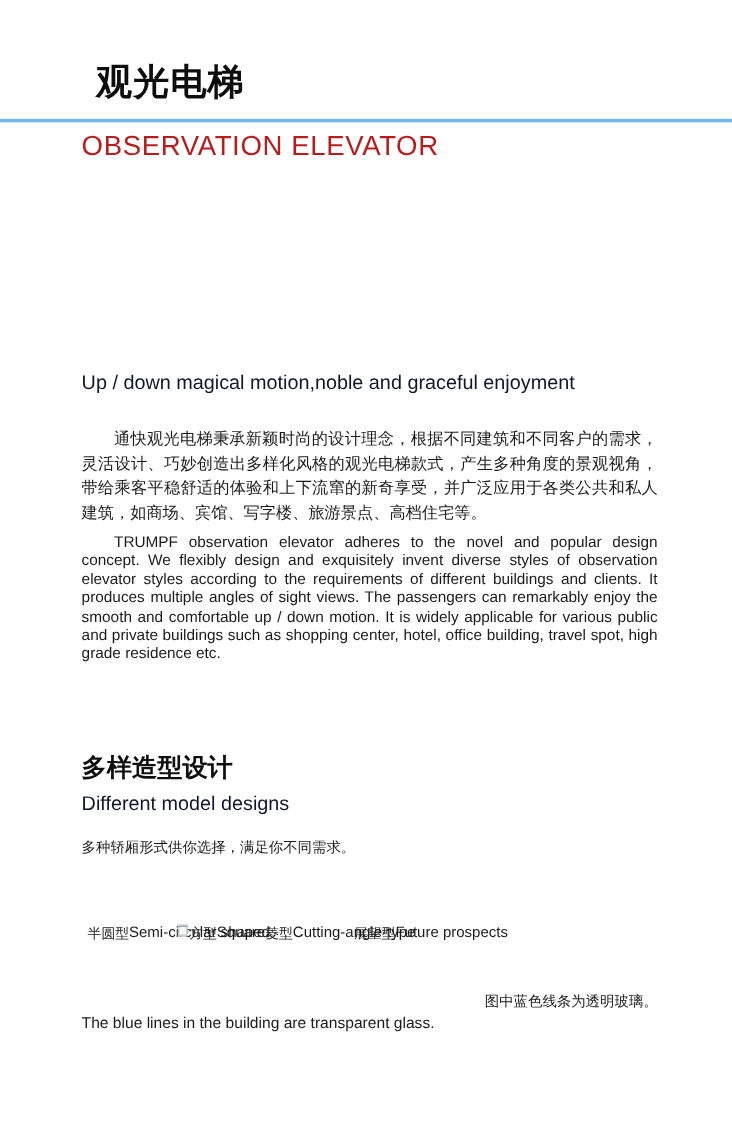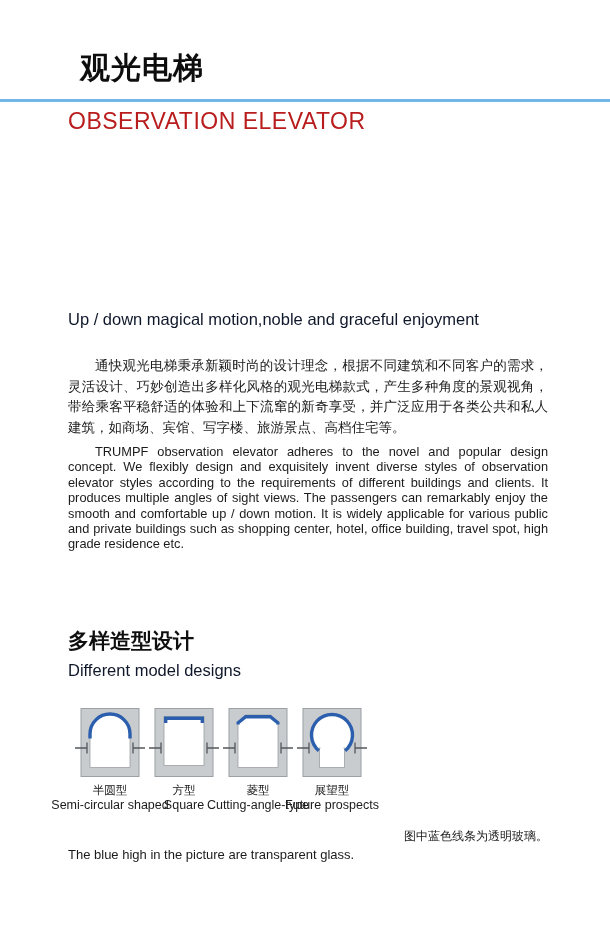--- a/index.html
+++ b/index.html
@@ -22,21 +22,21 @@
   .sec2{position:absolute;left:68px;top:628px;width:480px;}
   .sec-head-zh{font-size:21px;font-weight:800;line-height:26px;color:#0f0f0f;}
   .sec-head-en{font-size:16.5px;line-height:20px;margin-top:6px;color:#0f172a;}
   .para-zh{margin-top:27px;font-size:13.5px;line-height:20.5px;text-align:justify;text-indent:27px;}
   .para-en{margin-top:6px;font-size:12.8px;line-height:15.4px;text-align:justify;text-indent:27px;}
 
   .intro-zh{margin-top:19px;font-size:12px;line-height:14px;}
   .intro-en{margin-top:4px;font-size:13px;line-height:15px;}
 
   .models-row{margin-top:28px;margin-left:5px;display:flex;}
-  .model-col{width:74px;display:flex;flex-direction:column;align-items:center;}
+  .model-col{width:74px;display:flex;flex-direction:row;align-items:center;}
   .model-caption-zh{margin-top:7px;font-size:11.5px;line-height:12px;white-space:nowrap;}
   .model-caption-en{margin-top:3px;font-size:12.5px;line-height:13px;white-space:nowrap;}
 
   .note-zh{margin-top:17px;font-size:12px;line-height:14px;text-align:right;}
   .note-en{margin-top:4px;font-size:13px;line-height:15px;}
 
   svg .shaft{fill:var(--shaft-gray);stroke:var(--outline-gray);stroke-width:1;}
   svg .car{fill:#ffffff;stroke:var(--outline-gray);stroke-width:.8;}
   svg .patch{fill:#ffffff;stroke:none;}
   svg .glass{fill:none;stroke:var(--glass-blue);stroke-width:3.4;}
@@ -53,20 +53,21 @@
 
   <div class="sec1">
     <div class="sec-head-en">Up / down magical motion,noble and graceful enjoyment</div>
     <div class="para-zh">通快观光电梯秉承新颖时尚的设计理念，根据不同建筑和不同客户的需求，灵活设计、巧妙创造出多样化风格的观光电梯款式，产生多种角度的景观视角，带给乘客平稳舒适的体验和上下流窜的新奇享受，并广泛应用于各类公共和私人建筑，如商场、宾馆、写字楼、旅游景点、高档住宅等。</div>
     <div class="para-en">TRUMPF observation elevator adheres to the novel and popular design concept.  We flexibly design and exquisitely invent diverse styles of observation elevator styles according to the requirements of different buildings and clients.  It produces multiple angles of sight views.  The passengers can remarkably enjoy the smooth and comfortable up / down motion.  It is widely applicable for various public and private buildings such as shopping center, hotel, office building, travel spot, high grade residence etc.</div>
   </div>
 
   <div class="sec2">
     <div class="sec-head-zh">多样造型设计</div>
     <div class="sec-head-en">Different model designs</div>
+    <div class="intro-zh">多种轿厢形式供你选择，满足你不同需求。</div>
 
     <div class="models-row">
 
       <div class="model-col">
         <svg width="74" height="69" viewBox="0 0 74 69">
           <rect class="shaft" x="8" y="0.5" width="58" height="68"></rect>
           <path class="tick" d="M2,40 H14 M14,34.5 V45.5"></path>
           <path class="tick" d="M60,40 H72 M60,34.5 V45.5"></path>
           <path class="car" d="M17,59.5 L17,26 A20,20 0 0 1 57,26 L57,59.5 Z"></path>
           <path class="glass" d="M17,30.5 L17,26 A20,20 0 0 1 57,26 L57,30.5"></path>
@@ -109,16 +110,16 @@
           <rect class="patch" x="25.5" y="36" width="23" height="22.5"></rect>
           <path class="glass" d="M23.8,42.7 A20.5,20.5 0 1 1 50.2,42.7"></path>
         </svg>
         <div class="model-caption-zh">展望型</div>
         <div class="model-caption-en">Future prospects</div>
       </div>
 
     </div>
 
     <div class="note-zh">图中蓝色线条为透明玻璃。</div>
-    <div class="note-en">The blue high in the picture are transparent glass.</div>
+    <div class="note-en">The blue lines in the building are transparent glass.</div>
   </div>
 
 </div>
 
 </body></html>

